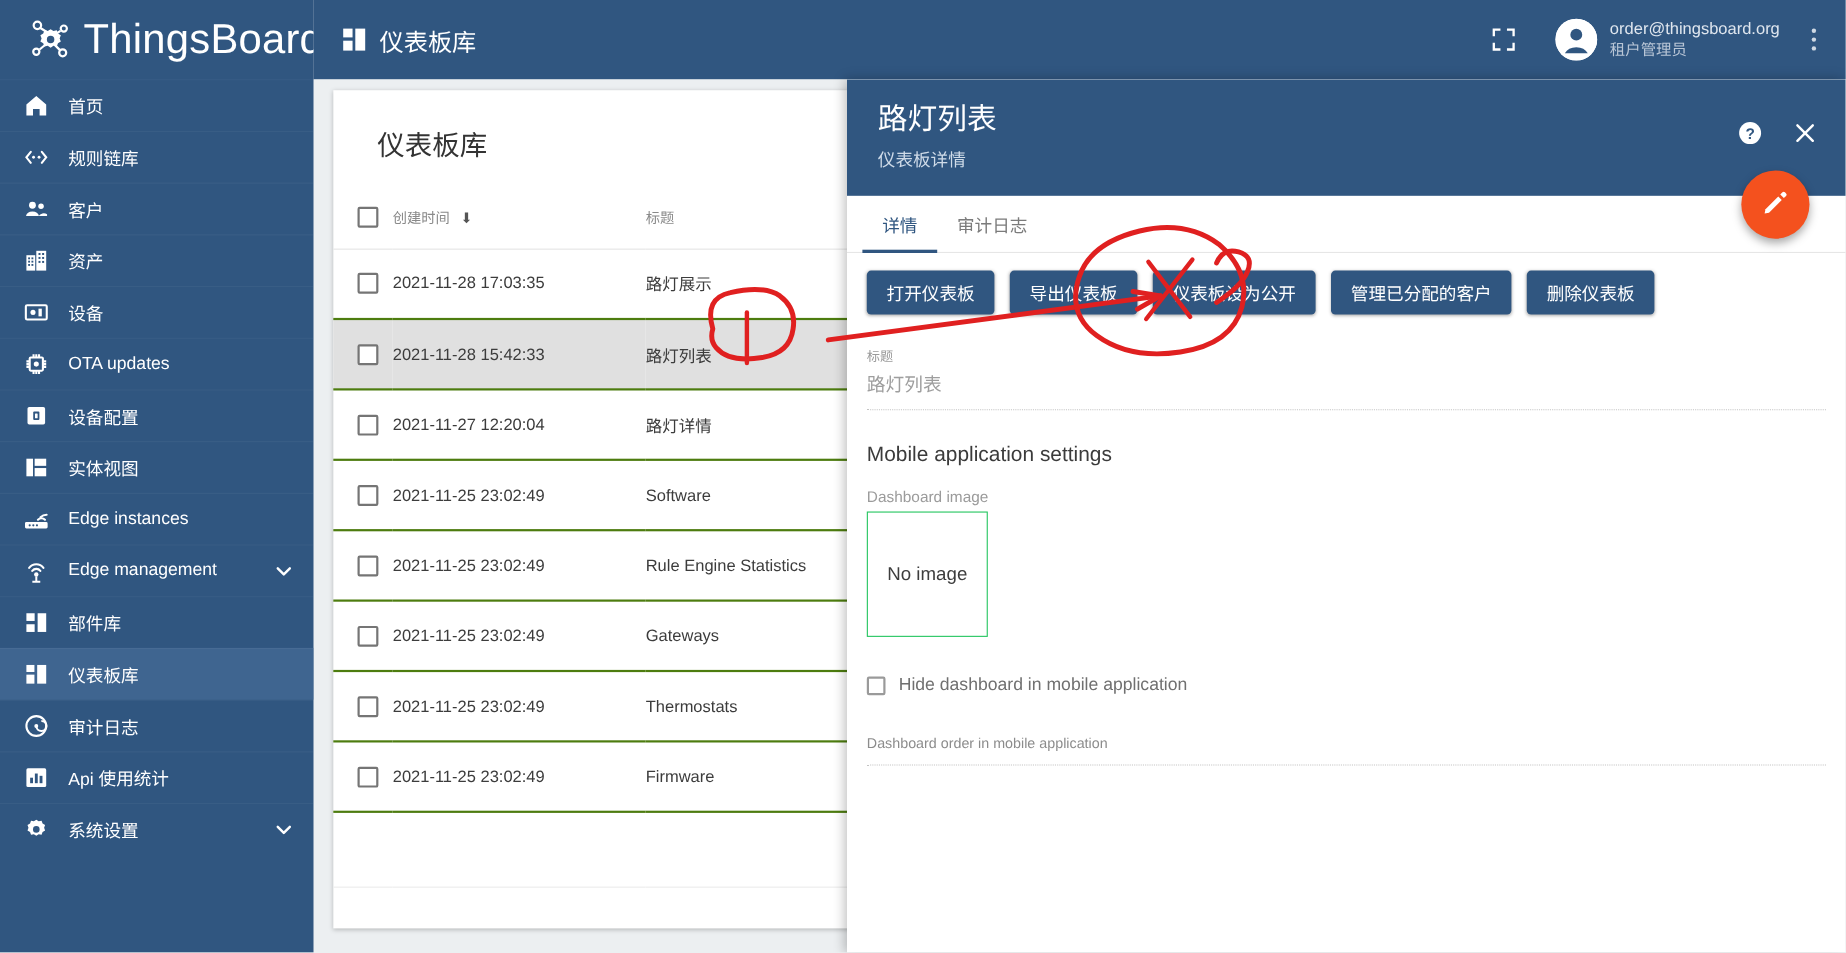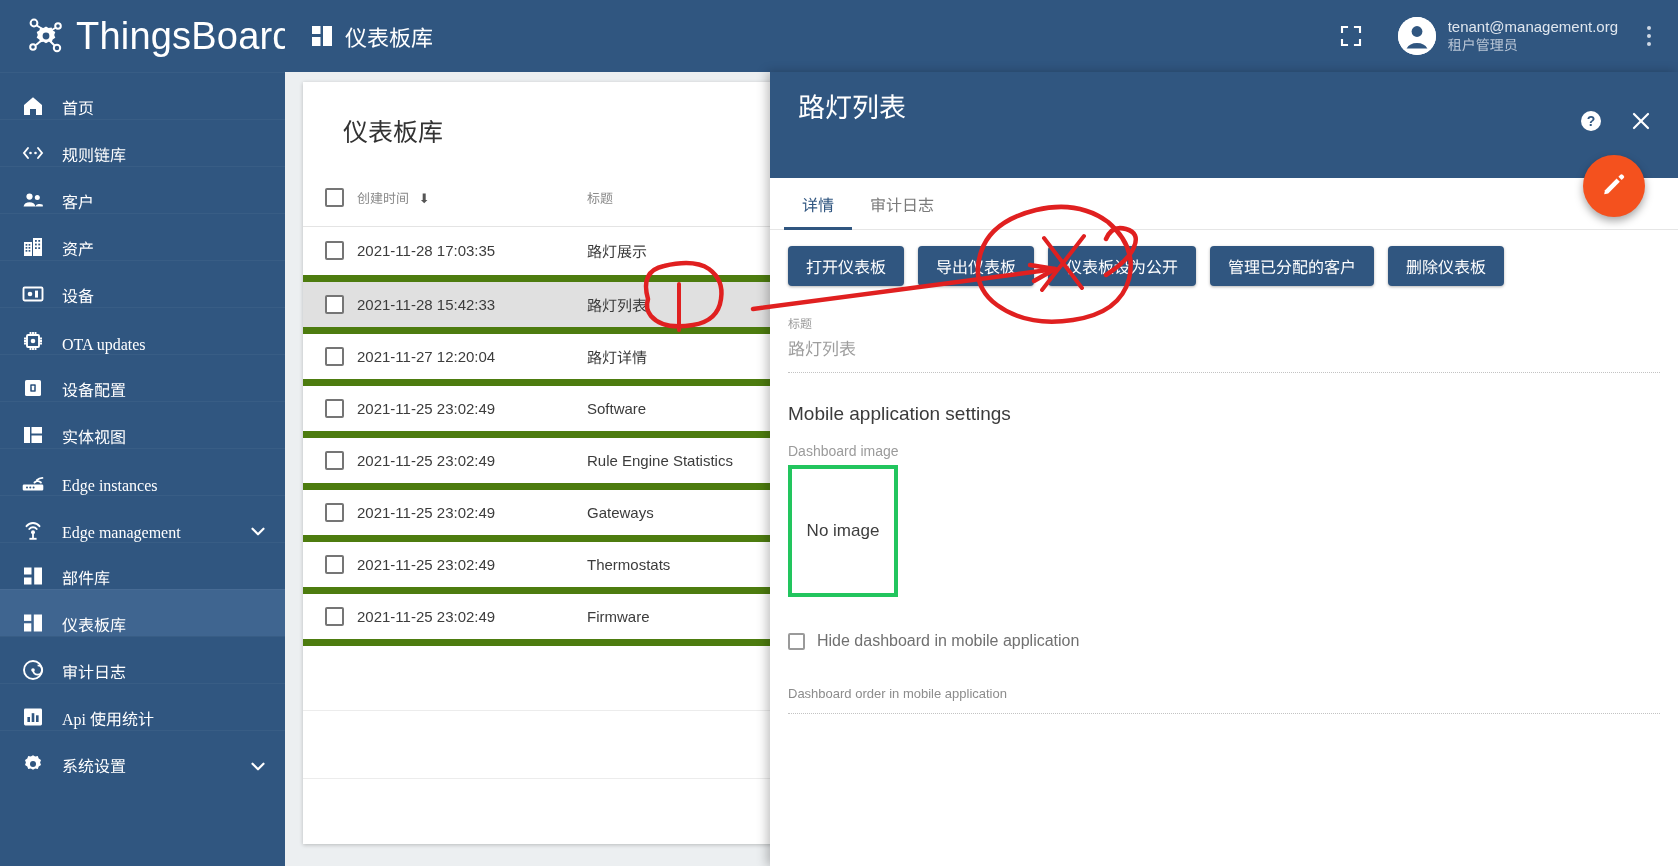--- a/index.html
+++ b/index.html
@@ -39,29 +39,28 @@
     font-size: 38px;
     font-weight: 400;
     letter-spacing: .2px;
     color: #ffffff;
     white-space: nowrap;
   }
   .nav { padding-top: 0; }
   .nav-item {
     position: relative;
     display: flex;
-    align-items: flex-end;
+    align-items: center;
     height: 47px;
     padding-left: 20px;
     padding-right: 16px;
     color: #ffffff;
     font-size: 16px;
     cursor: pointer;
     border-top: 1px solid rgba(255,255,255,0.045);
-    font-family: Liberation Serif, serif;
   }
   .nav-item.active { background: #3f6590; }
   .nav-ico {
     width: 26px; height: 26px;
     margin-right: 16px;
     flex: 0 0 auto;
     display: flex; align-items: center; justify-content: center;
   }
   .nav-ico svg { display:block; }
   .nav-label { white-space: nowrap; font-size: 16px; }
@@ -141,22 +140,22 @@
     color: #8a8a8a;
     padding: 14px 0 14px 0;
     border-bottom: 1px solid #e4e4e4;
     height: 56px;
     vertical-align: middle;
   }
   .tbl td {
     font-size: 15px;
     color: #3c3c3c;
     padding: 0;
-    height: 52px;
-    border-bottom: 7px solid #4d7c0f;
+    height: 64px;
+    border-bottom: 2px solid #4d7c0f;
     vertical-align: middle;
   }
   .col-check { width: 54px; padding-left: 22px !important; }
   .col-time  { width: 230px; }
   .col-title { width: auto; }
   .cbx {
     width: 19px; height: 19px;
     border: 2px solid #757575;
     border-radius: 2px;
     display: inline-block;
@@ -271,22 +270,22 @@
     width: 10px; height: 10px;
     color: #bdbdbd; font-size: 11px; line-height: 1;
   }
   .section-title {
     font-size: 19px;
     color: #3b3b3b;
     margin: 30px 0 18px 0;
   }
   .img-label { font-size: 14px; color: #9b9b9b; margin-bottom: 6px; }
   .no-image-box {
-    width: 110px; height: 132px;
-    border: 4px solid #22c55e;
+    width: 110px; height: 114px;
+    border: 1px solid #22c55e;
     display: flex; align-items: center; justify-content: center;
     font-size: 17px; color: #3d3d3d;
     background: #fff;
   }
   .chk-row { display: flex; align-items: center; margin-top: 35px; cursor: pointer; }
   .chk-box {
     width: 17px; height: 17px;
     border: 2px solid #9a9a9a;
     border-radius: 2px;
     margin-right: 12px;
@@ -576,21 +575,21 @@
 
       <div class="user-block">
         <span class="avatar">
           <svg width="38" height="38" viewBox="0 0 38 38" aria-hidden="true">
             <circle cx="19" cy="19" r="19" fill="#ffffff"></circle>
             <circle cx="19" cy="14.5" r="5.4" fill="#305680"></circle>
             <path d="M8.6 31.5 a11.4 9.4 0 0 1 20.8 0 z" fill="#305680"></path>
           </svg>
         </span>
         <span class="user-text">
-          <div class="user-email">tenant@management.org</div>
+          <div class="user-email">order@thingsboard.org</div>
           <div class="user-role">租户管理员</div>
         </span>
       </div>
 
       <div class="kebab">
         <i></i>
           <i></i>
           <i></i>
       </div>
     </div>
@@ -662,20 +661,21 @@
               <td colspan="3"></td>
             </tr>
           </tbody>
       </table>
     </section>
   </main>
 
   <section class="detail-panel">
     <div class="detail-header">
       <div class="detail-title">路灯列表</div>
+      <div class="detail-sub">仪表板详情</div>
       <div class="detail-header-actions">
         <span class="help-btn">
           <svg width="22" height="22" viewBox="0 0 22 22" aria-hidden="true">
             <circle cx="11" cy="11" r="10" fill="#ffffff"></circle>
             <text x="11" y="16" text-anchor="middle" font-size="14" font-family="Liberation Sans, sans-serif" font-weight="bold" fill="#305680">?</text>
           </svg>
         </span>
         <span class="close-btn">
           <svg width="22" height="22" viewBox="0 0 22 22" aria-hidden="true">
             <g stroke="#ffffff" stroke-width="2.2" stroke-linecap="round">

